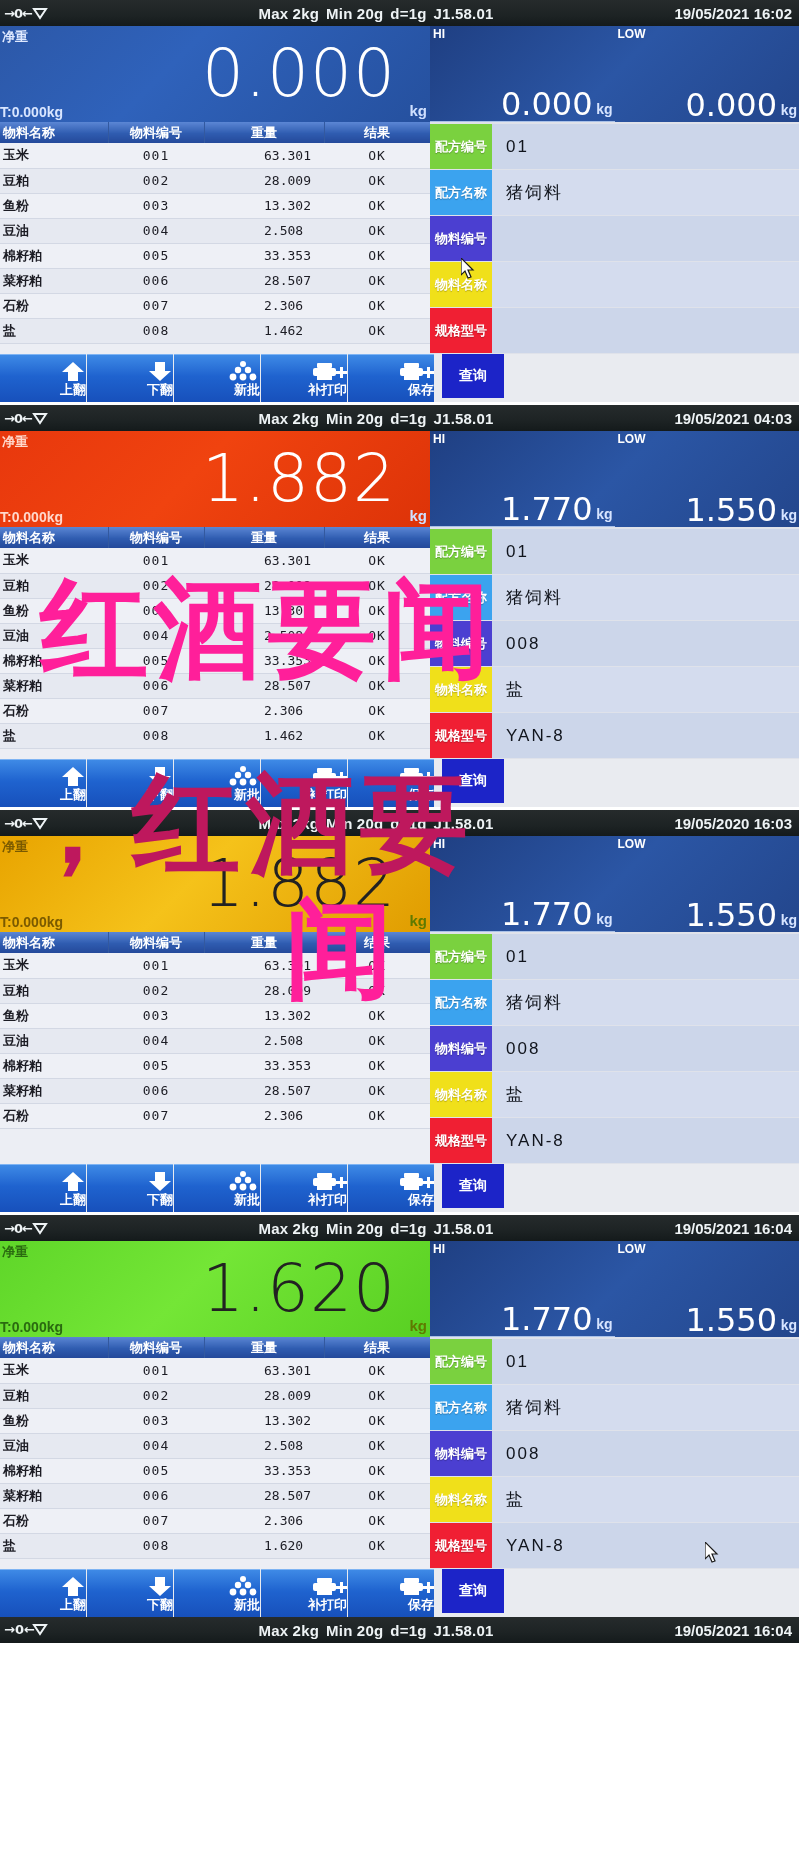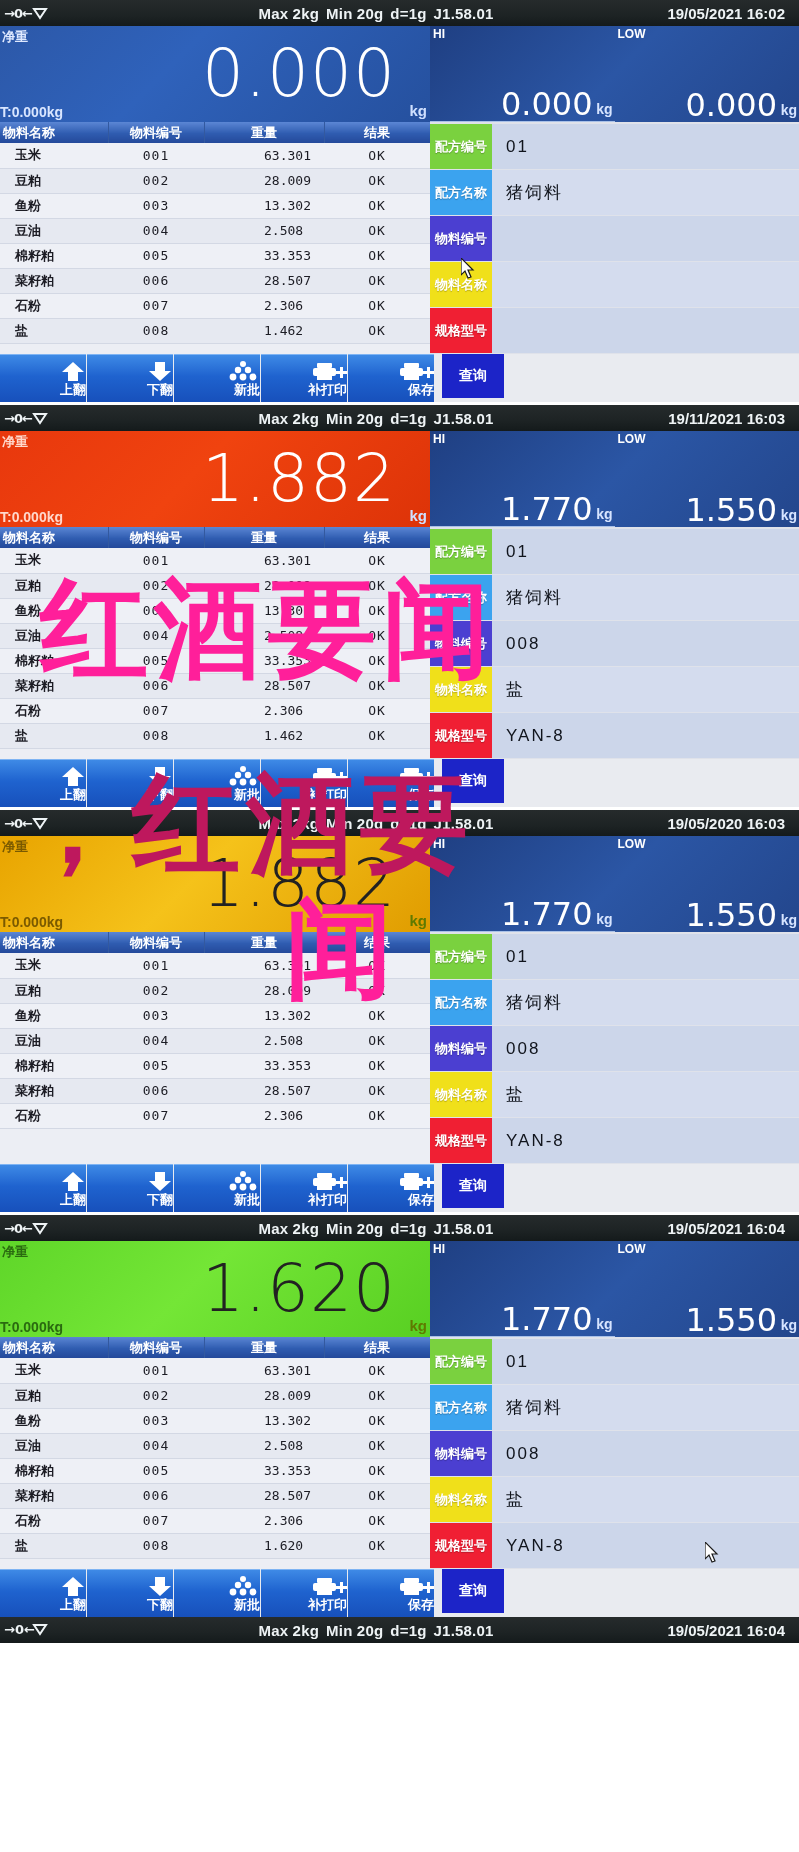--- a/index.html
+++ b/index.html
@@ -16,21 +16,21 @@
   .statusbar{
     position:relative; height:26px;
     background:linear-gradient(180deg,#262b2c 0%,#1d2324 60%,#141a1b 100%);
     color:#eef3f5; font-size:15px; font-weight:bold;
     display:flex; align-items:center;
   }
   .sb-left{ display:flex; align-items:center; gap:4px; padding-left:4px; width:150px; }
   .zero-icon{ display:inline-flex; align-items:center; font-size:14px; letter-spacing:-1px;}
   .sb-center{ flex:1; text-align:center; white-space:nowrap; letter-spacing:.2px;}
   .sb-center span{ margin-right:7px; }
-  .sb-right{ width:190px; text-align:right; padding-right:14px; white-space:nowrap; }
+  .sb-right{ width:190px; text-align:right; padding-right:7px; white-space:nowrap; }
 
   
   .displayrow{ display:flex; height:96px; }
   .bigweight{
     position:relative; width:430px;
     background:linear-gradient(135deg,#2c58a8 0%,#2f62bb 40%,#25509e 100%);
     color:#fff; overflow:hidden;
   }
   .bigweight.red{ background:linear-gradient(135deg,#e8380d 0%,#f0430f 45%,#dd3308 100%); }
   .bigweight.yellow{ background:linear-gradient(135deg,#e8a400 0%,#f5c21a 45%,#e09c00 100%); }
@@ -67,21 +67,21 @@
     background:linear-gradient(180deg,#5b86d4 0%,#2f5cb0 55%,#24499a 100%);
     color:#fff; font-size:13px; font-weight:bold; height:21px; text-align:center;
     border-right:1px solid #33599f;
   }
   table.matlist thead th:first-child{ text-align:left; padding-left:3px; }
   table.matlist td{
     font-size:13px; height:25px; color:#1c1c24; text-align:center;
     border-bottom:1px solid #d3d8e4; background:#eef0f6;
   }
   table.matlist tr:nth-child(even) td{ background:#e6e9f1; }
-  table.matlist td.name{ text-align:left; padding-left:15px; font-weight:bold; }
+  table.matlist td.name{ text-align:left; padding-left:3px; font-weight:bold; }
   table.matlist td.num{ font-family:"DejaVu Sans Mono","Liberation Mono",monospace; letter-spacing:1px;}
   table.matlist td.wt{ font-family:"DejaVu Sans Mono","Liberation Mono",monospace; text-align:left; padding-left:60px;}
   table.matlist td.res{ font-family:"DejaVu Sans Mono","Liberation Mono",monospace; letter-spacing:1px;}
   .col-name{ width:108px; } .col-num{ width:96px; } .col-wt{ width:120px; } .col-res{ width:106px; }
 
   
   .fieldpanel{ flex:1; background:#dfe2ea; padding-top:2px; }
   .fieldrow{ display:flex; height:45px; margin-bottom:1px; }
   .fieldlabel{
     width:62px; display:flex; align-items:center; justify-content:center;
@@ -317,21 +317,21 @@
       <div class="statusbar">
         <div class="sb-left">
           <span class="zero-icon">
             <svg width="44" height="14" viewBox="0 0 44 14">
               <text x="0" y="12" font-size="13" font-family="DejaVu Sans" fill="#eef3f5">→0←</text>
               <polygon points="30,3 42,3 36,12" fill="none" stroke="#eef3f5" stroke-width="2"></polygon>
             </svg>
           </span>
         </div>
         <div class="sb-center"><span>Max 2kg</span><span>Min 20g</span><span>d=1g</span><span>J1.58.01</span></div>
-        <div class="sb-right">19/11/2021  16:03</div>
+        <div class="sb-right">19/05/2021  04:03</div>
       </div>
       <div class="displayrow">
         <div class="bigweight red">
           <div class="netlabel">净重</div>
           <div class="tarelabel">T:0.000kg</div>
           <div class="bignum">1.882</div>
           <div class="bigunit">kg</div>
         </div>
         <div class="hilow">
           <div class="hl-cell">

